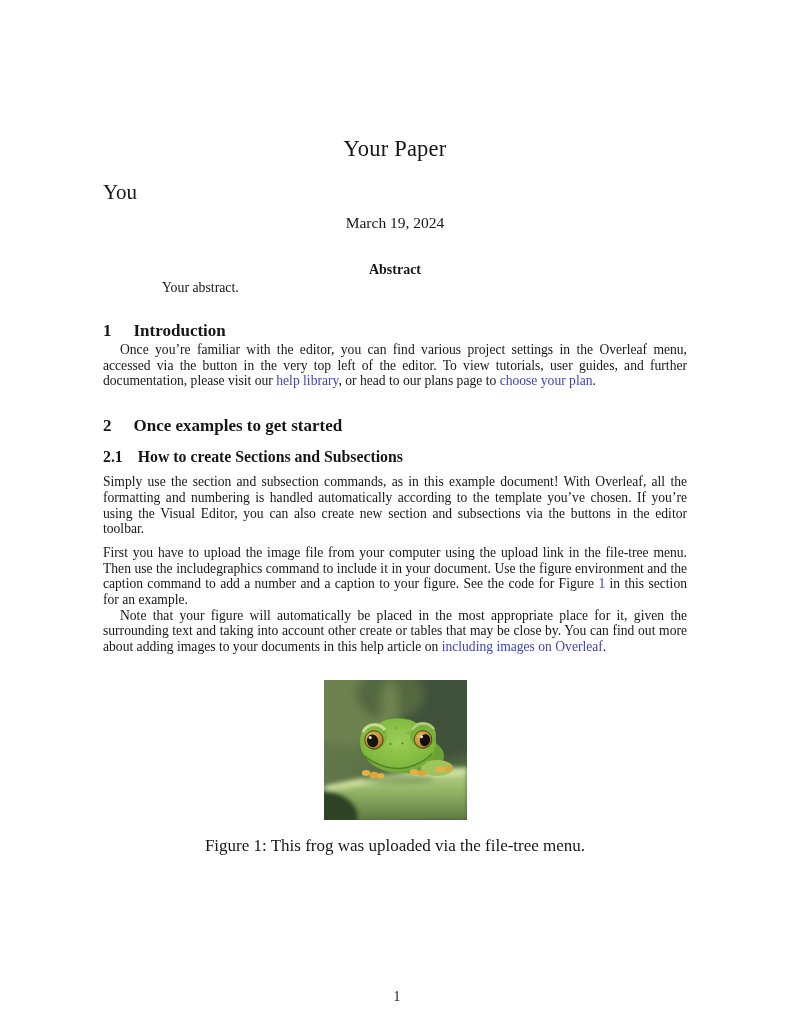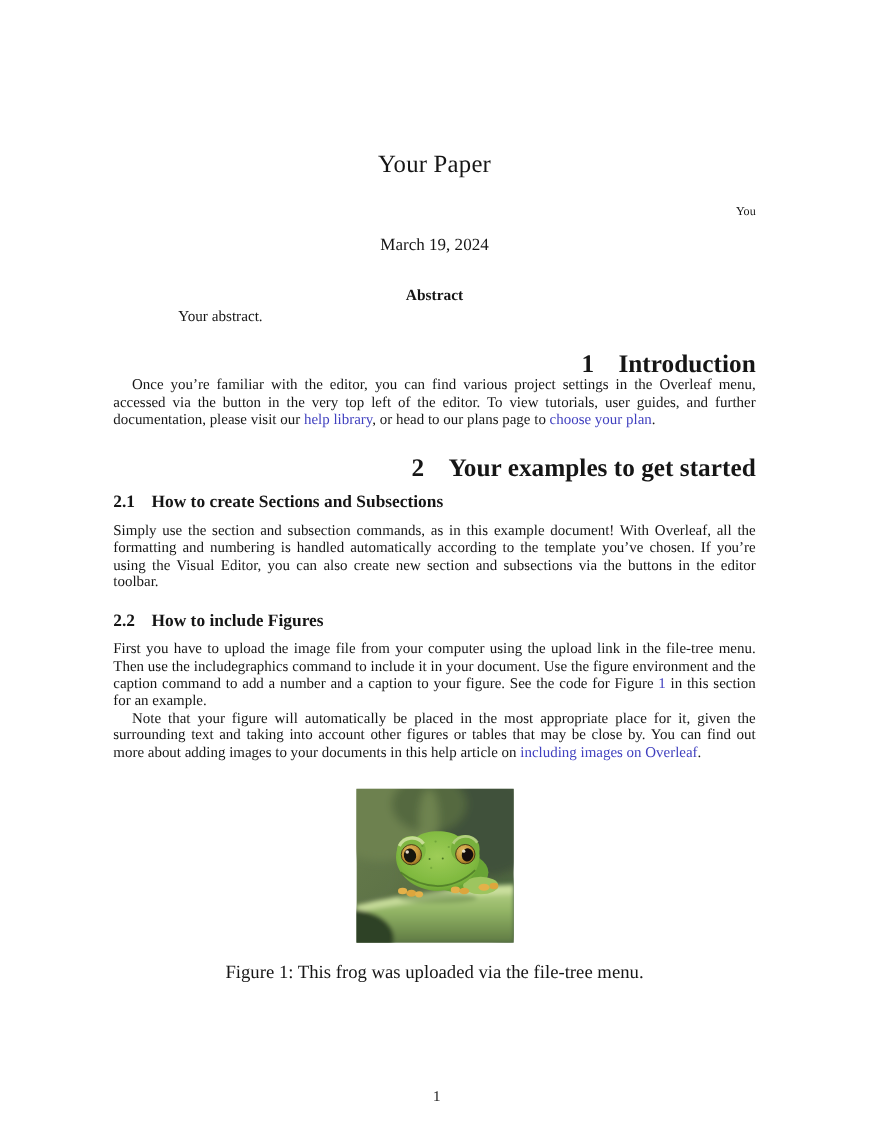--- a/index.html
+++ b/index.html
@@ -11,25 +11,25 @@
     color:#161616;
     box-sizing:border-box;
     padding:118px 107px 0 103px;
     overflow:hidden;
     margin:18px auto;
   }
   h1.paper-title {
     font-size:22.5px; font-weight:400; text-align:center;
     margin:0; line-height:26px; letter-spacing:0.2px;
   }
-  .author { text-align:right; font-size:11px; margin-top:21px; line-height:18px; }
+  .author { text-align:left; font-size:21px; margin-top:21px; line-height:18px; }
   .date   { text-align:center; font-size:15.5px; margin-top:13px; line-height:18px; }
   .abstract-heading { text-align:center; font-weight:bold; font-size:14px; margin-top:30px; line-height:16px; }
   .abstract-text { font-size:13.8px; line-height:16px; margin:2px 44px 0 42px; text-indent:17px; text-align:justify; }
-  h2.sec { font-size:23px; font-weight:bold; margin:23px 0 0 0; line-height:23px;text-align:right; }
+  h2.sec { font-size:17px; font-weight:bold; margin:23px 0 0 0; line-height:23px; }
   h3.subsec { font-size:15.8px; font-weight:bold; margin:17px 0 0 0; line-height:19px; }
   h2.sec .secnum { margin-right:22px; }
   h3.subsec .secnum { margin-right:15px; }
   p.body {
     font-size:13.6px; line-height:15.7px; text-align:justify;
     margin:0; text-indent:0;
   }
   p.mt10 { margin-top:10px; }
   p.mt8  { margin-top:8px; }
   p.indent { text-indent:17px; }
@@ -56,33 +56,30 @@
 
   <div class="abstract-heading">Abstract</div>
   <p class="abstract-text">Your abstract.</p>
 
   <h2 class="sec">
     <span class="secnum">1</span><span>Introduction</span>
   </h2>
   <p class="body indent"><span>Once you’re familiar with the editor, you can find various project settings in the Overleaf menu, accessed via the button in the very top left of the editor. To view tutorials, user guides, and further documentation, please visit our </span><a class="doc-link" href="#">help library</a><span>, or head to our plans page to </span><a class="doc-link" href="#">choose your plan</a><span>.</span></p>
 
   <h2 class="sec mt25">
-    <span class="secnum">2</span><span>Your examples to get started</span>
+    <span class="secnum">2</span><span>Once examples to get started</span>
   </h2>
 
   <h3 class="subsec mt10">
     <span class="secnum">2.1</span><span>How to create Sections and Subsections</span>
   </h3>
   <p class="body mt8">Simply use the section and subsection commands, as in this example document! With Overleaf, all the formatting and numbering is handled automatically according to the template you’ve chosen. If you’re using the Visual Editor, you can also create new section and subsections via the buttons in the editor toolbar.</p>
 
-  <h3 class="subsec mt18">
-    <span class="secnum">2.2</span><span>How to include Figures</span>
-  </h3>
   <p class="body mt8"><span>First you have to upload the image file from your computer using the upload link in the file-tree menu. Then use the includegraphics command to include it in your document. Use the figure environment and the caption command to add a number and a caption to your figure. See the code for Figure </span><a class="doc-link" href="#">1</a><span> in this section for an example.</span></p>
-  <p class="body indent"><span>Note that your figure will automatically be placed in the most appropriate place for it, given the surrounding text and taking into account other figures or tables that may be close by. You can find out more about adding images to your documents in this help article on </span><a class="doc-link" href="#">including images on Overleaf</a><span>.</span></p>
+  <p class="body indent"><span>Note that your figure will automatically be placed in the most appropriate place for it, given the surrounding text and taking into account other create or tables that may be close by. You can find out more about adding images to your documents in this help article on </span><a class="doc-link" href="#">including images on Overleaf</a><span>.</span></p>
 
   <figure class="fig">
     <svg width="143" height="140" viewBox="0 0 143 140" role="img" aria-label="A green tree frog with golden eyes perched on a branch">
       <defs>
         <linearGradient id="bgGrad" x1="0" y1="0" x2="1" y2="1">
           <stop offset="0" stop-color="#677b4c"></stop>
           <stop offset="0.5" stop-color="#5c7045"></stop>
           <stop offset="1" stop-color="#46573c"></stop>
         </linearGradient>
         <linearGradient id="branchGrad" x1="0" y1="0" x2="0" y2="1">

